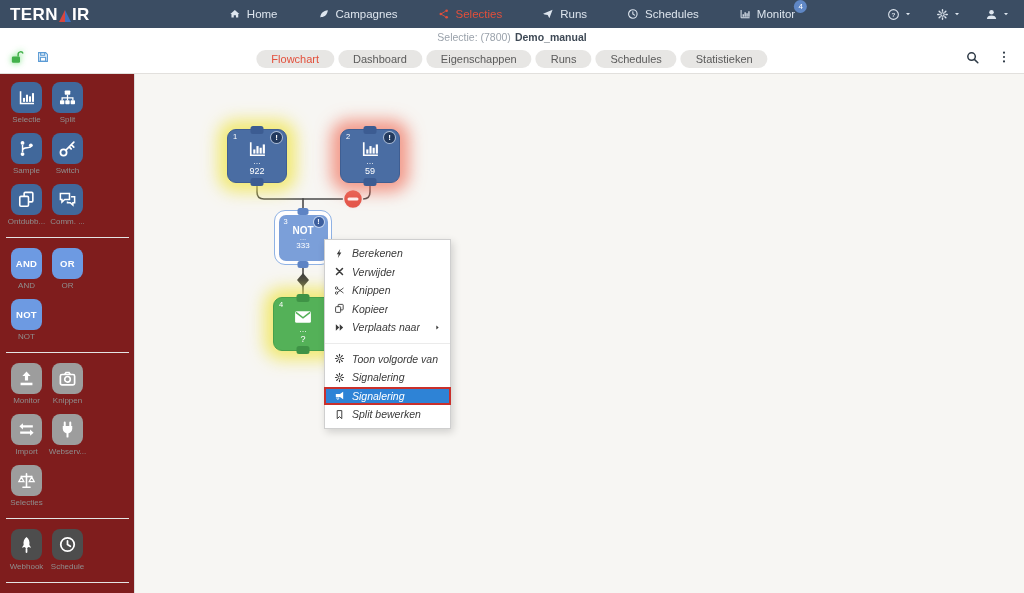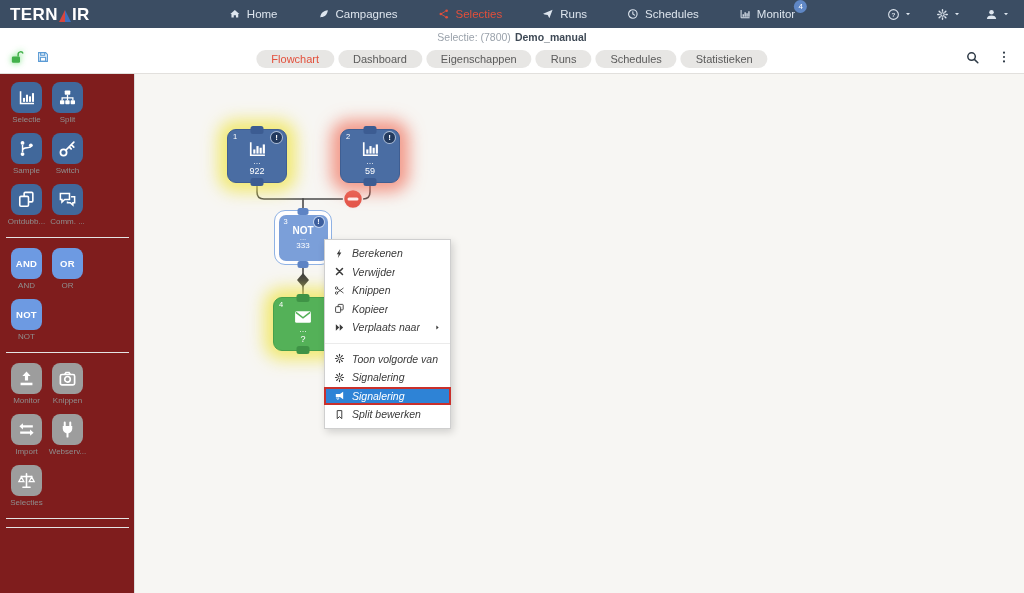--- a/index.html
+++ b/index.html
@@ -349,20 +349,40 @@
             <svg viewBox="0 0 24 24" class="">
               <path d="M12 3.5v17M7.5 20.5h9" stroke="currentColor" stroke-width="2" stroke-linecap="round"></path>
               <path d="M4.5 7h15" stroke="currentColor" stroke-width="2"></path>
               <path d="M5.5 7.5l-3.2 6h6.4zM18.5 7.5l-3.2 6h6.4z" fill="none" stroke="currentColor" stroke-width="1.6"></path>
             </svg>
           </div>
           <div class="pal-label">Selecties</div>
         </div>
       </div>
       <div class="pal-divider"></div>
+      <div class="pal-group">
+        <div class="pal-item">
+          <div class="tile" style="background:#4d4d4d;--tile-bg:#4d4d4d">
+            <svg viewBox="0 0 24 24" class="">
+              <path d="M12 2.5c2.9 2 4.4 6 3.6 10l2.3 3.5-3.3-.8c-.8.8-1.7 1.4-2.6 1.9-.9-.5-1.8-1.1-2.6-1.9l-3.3.8 2.3-3.5C7.6 8.5 9.1 4.5 12 2.5z" fill="currentColor"></path>
+              <path d="M12 17.5v4" stroke="currentColor" stroke-width="2.2" stroke-linecap="round"></path>
+            </svg>
+          </div>
+          <div class="pal-label">Webhook</div>
+        </div>
+        <div class="pal-item">
+          <div class="tile" style="background:#4d4d4d;--tile-bg:#4d4d4d">
+            <svg viewBox="0 0 24 24" class="">
+              <circle cx="12" cy="12" r="8.5" fill="none" stroke="currentColor" stroke-width="2.2"></circle>
+              <path d="M12 7.5V12l3.6 2.2" stroke="currentColor" stroke-width="2.2" fill="none" stroke-linecap="round"></path>
+            </svg>
+          </div>
+          <div class="pal-label">Schedule</div>
+        </div>
+      </div>
       <div class="pal-divider"></div>
       <div class="pal-group"></div>
     </div>
   <div class="canvas" id="canvas">
     <svg class="wires" width="889" height="519" viewBox="0 0 889 519">
       <g fill="none" stroke="#4b4b4b" stroke-width="1.6" stroke-linecap="round">
         <path d="M122 106 V118 Q122 125 129 125 H168"></path>
         <path d="M235 106 V118 Q235 125 228 125 H168"></path>
         <path d="M168 125 V141"></path>
         <path d="M168 189 V224"></path>

